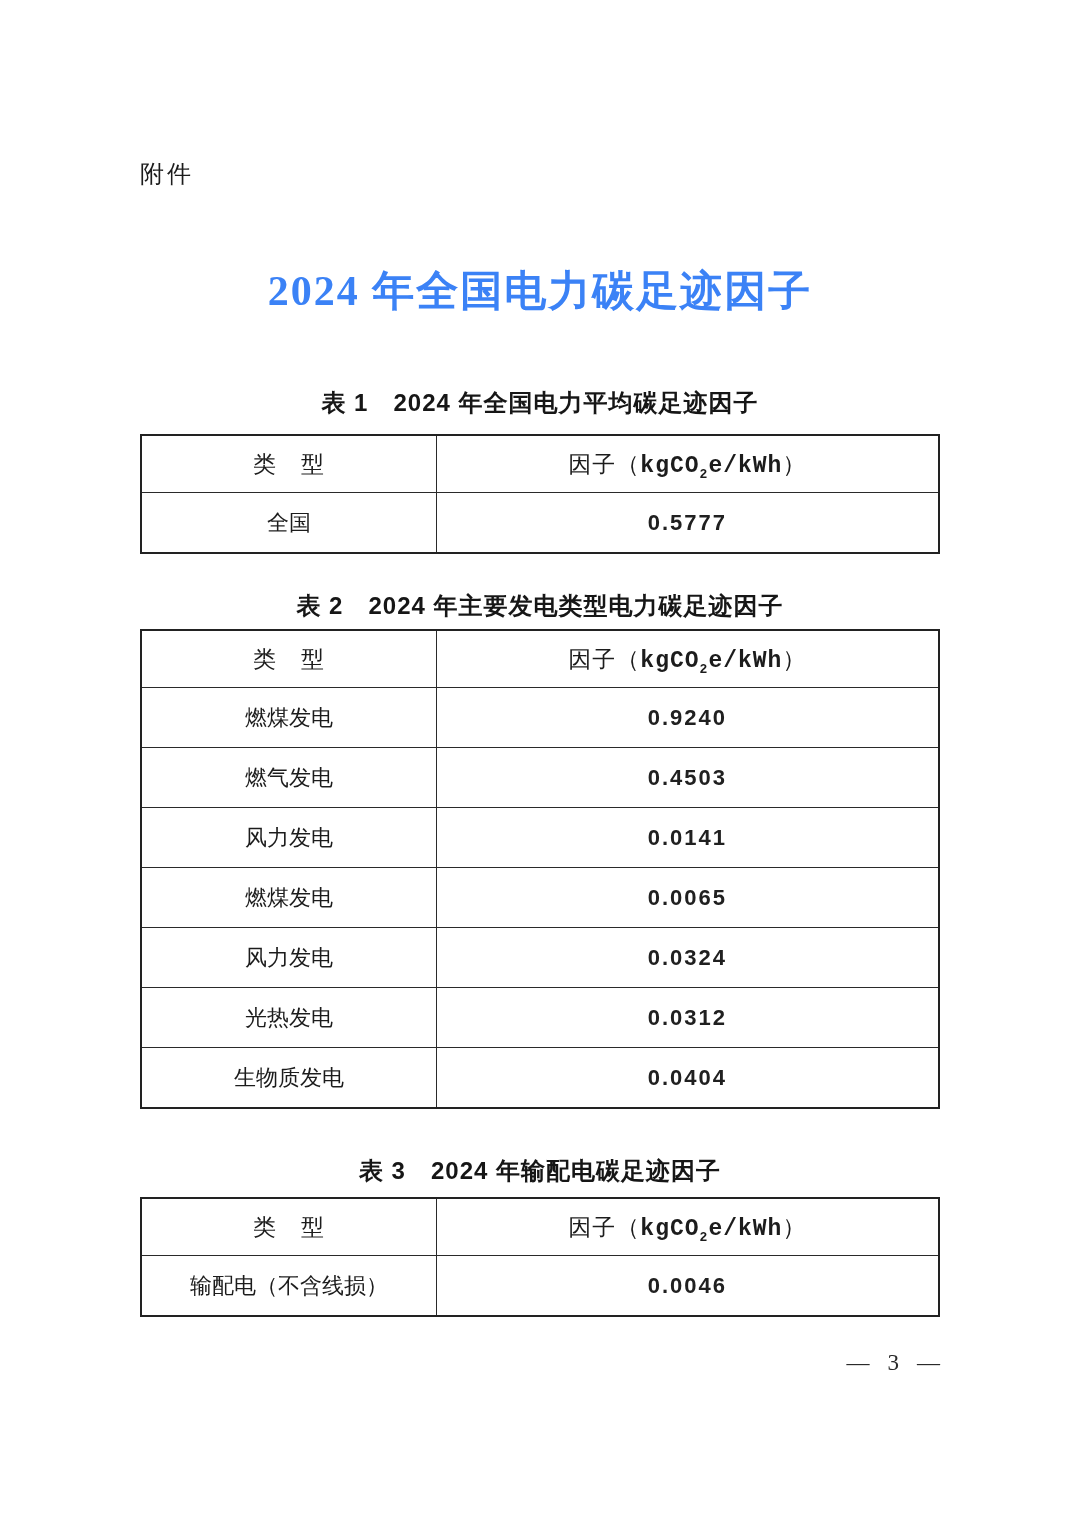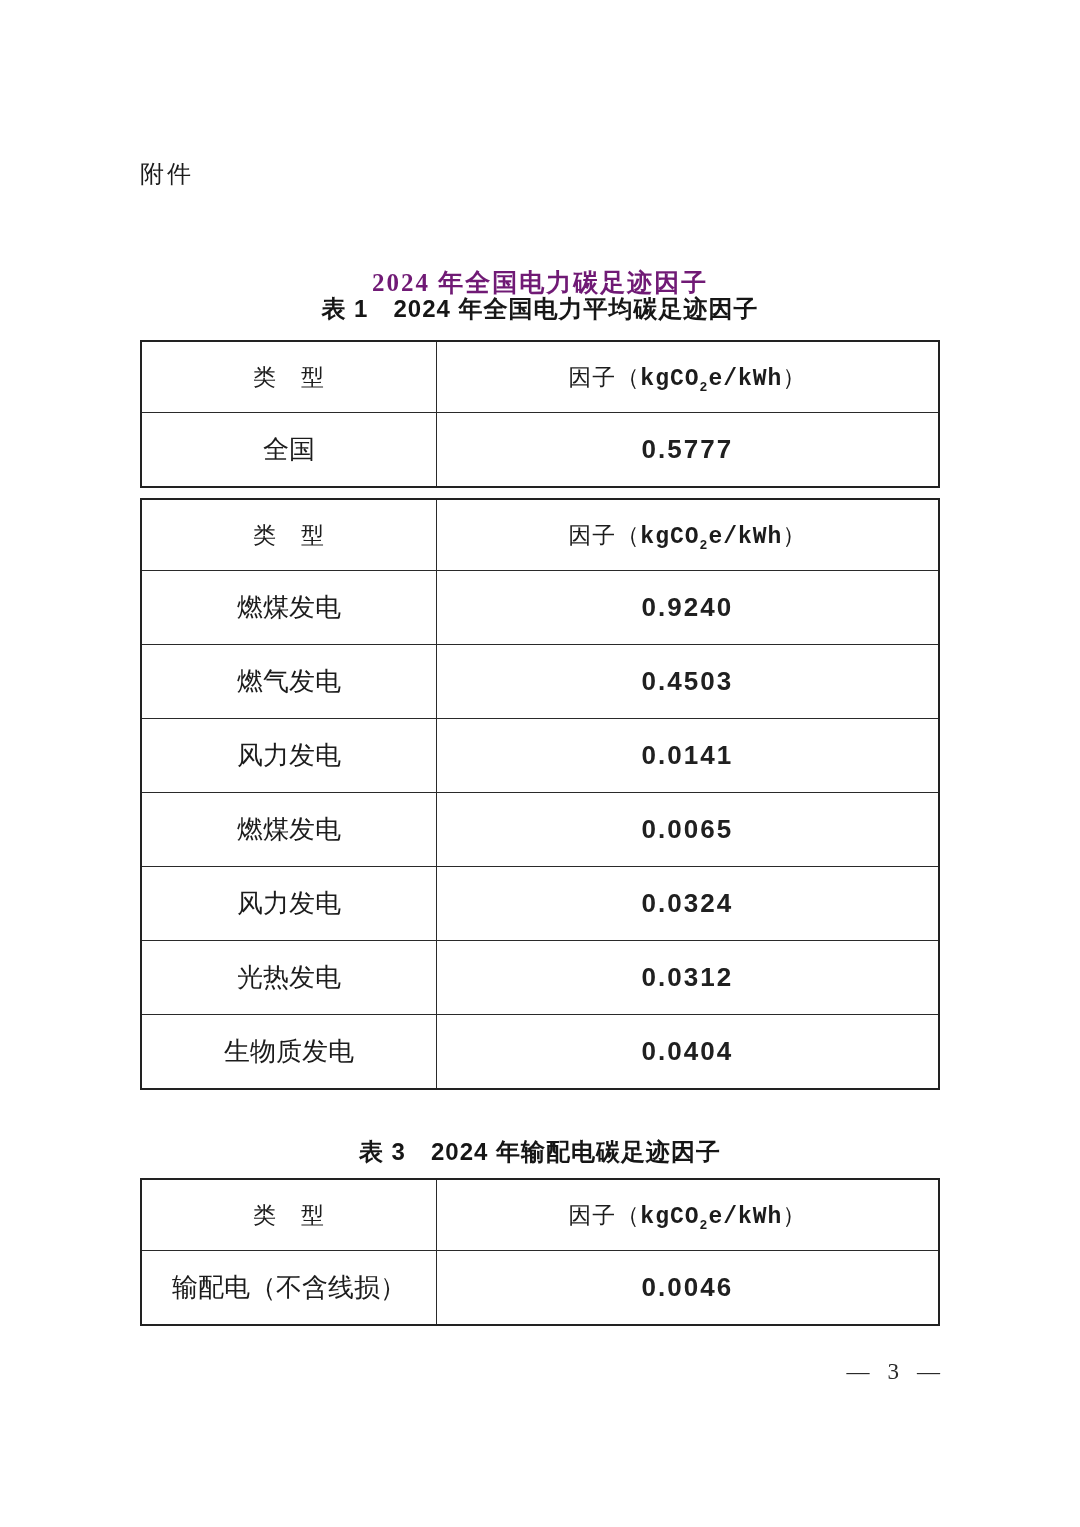--- a/index.html
+++ b/index.html
@@ -22,65 +22,65 @@
   .attachment {
     font-family: "Liberation Sans", "DejaVu Sans", sans-serif;
     font-size: 24px;
     line-height: 1;
     letter-spacing: 3px;
     color: #1c1c1c;
   }
   .doc-title {
     margin-top: 84px;
     text-align: center;
-    font-size: 25px;
+    font-size: 42px;
     line-height: 1;
     font-weight: 700;
     letter-spacing: 2px;
-    color: #701a75;
+    color: #3b82f6;
   }
   .table-caption {
     text-align: center;
     font-family: "Liberation Sans", "DejaVu Sans", sans-serif;
     font-size: 24px;
     line-height: 27px;
     font-weight: 700;
     letter-spacing: 1px;
     color: #161616;
   }
-  .cap1 { }
+  .cap1 { margin-top: 77px; }
   .cap2 { margin-top: 38px; }
   .cap3 { margin-top: 48px; }
   table.doc-table {
     width: 800px;
     border-collapse: collapse;
     table-layout: fixed;
     border: 2px solid #222;
   }
   .t1 { margin-top: 18px; }
   .t2 { margin-top: 10px; }
   .t3 { margin-top: 13px; }
   col.c1 { width: 37%; }
   col.c2 { width: 63%; }
   table.doc-table th,
   table.doc-table td {
     border: 1.5px solid #2a2a2a;
     text-align: center;
     vertical-align: middle;
-    padding: 11px;
+    padding: 4px;
   }
   table.doc-table th {
     height: 48px;
     font-size: 23px;
     font-weight: 400;
     letter-spacing: 1px;
   }
   table.doc-table td {
     height: 51px;
-    font-size: 26px;
+    font-size: 22px;
     margin-left: 22px;
   }
   .mono {
     font-family: "Liberation Mono", "DejaVu Sans Mono", monospace;
     font-weight: 600;
   }
   td.value-cell {
     font-family: Liberation Sans, sans-serif;
     font-weight: 600;
     font-size: 21px;
@@ -124,20 +124,21 @@
       </tr>
     </thead>
     <tbody>
       <tr>
         <td>全国</td>
         <td class="value-cell">0.5777</td>
       </tr>
     </tbody>
   </table>
 
+  <div class="table-caption cap2">表 2　2024 年主要发电类型电力碳足迹因子</div>
   <table class="doc-table t2">
     <colgroup>
         <col class="c1">
         <col class="c2">
       </colgroup>
     <thead>
       <tr>
         <th>类　型</th>
         <th><span>因子（</span><span class="mono">kgCO</span><sub class="mono unit-sub">2</sub><span class="mono">e/kWh</span><span>）</span></th>
       </tr>

